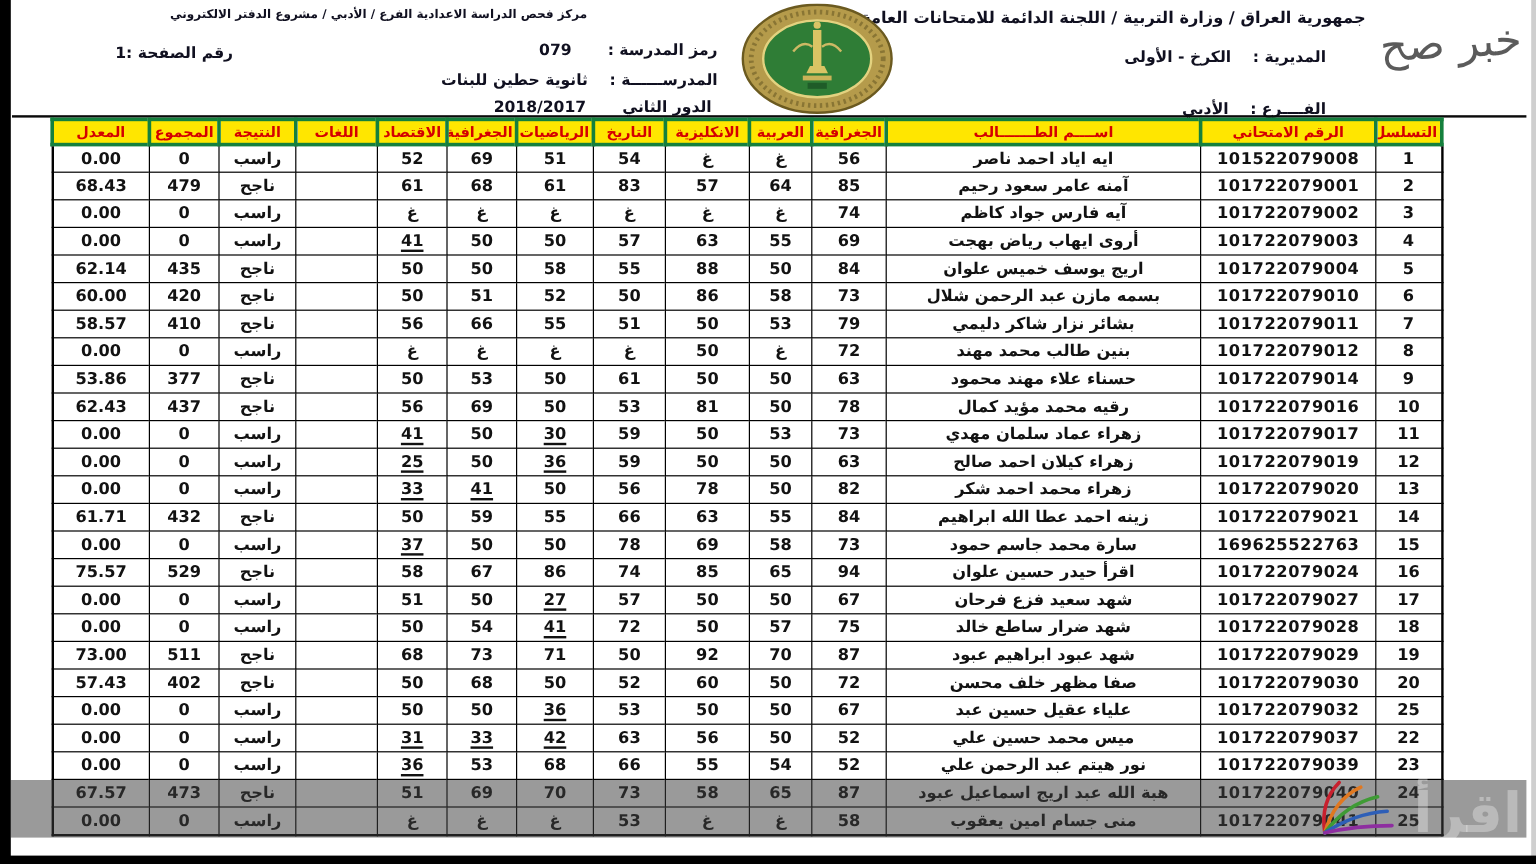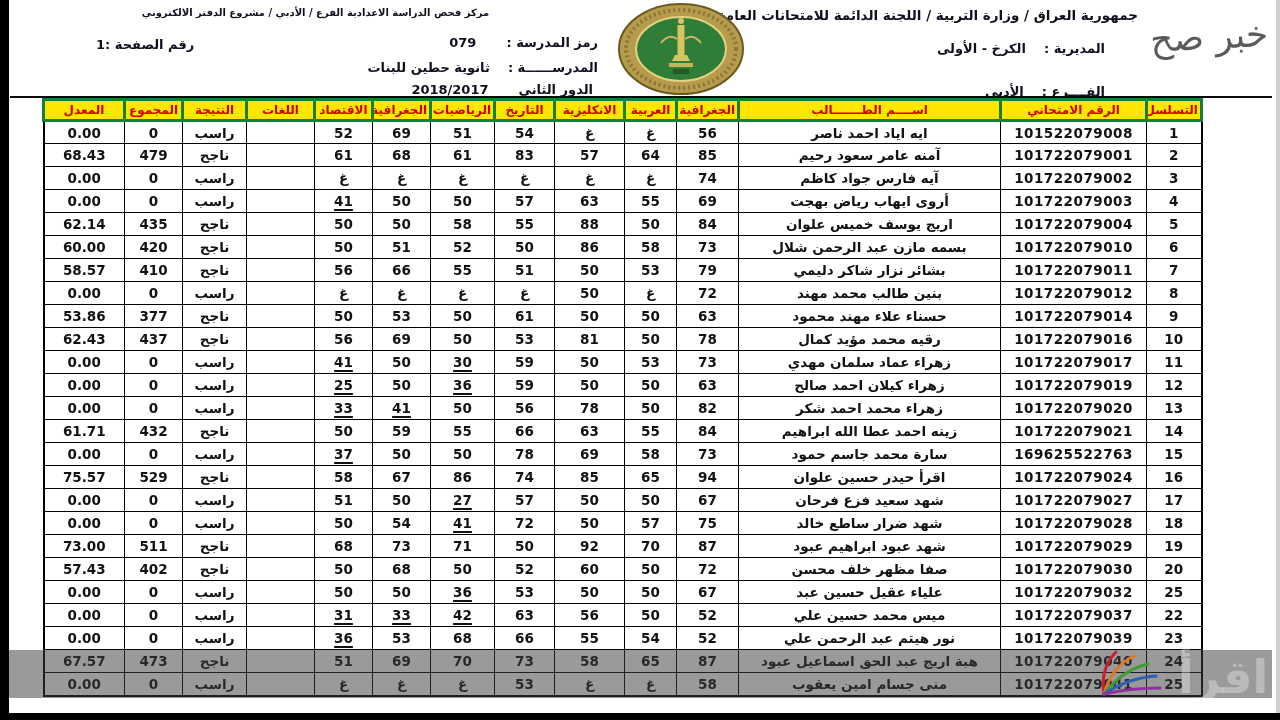--- a/index.html
+++ b/index.html
@@ -533,21 +533,21 @@
           <td class="flag">53</td>
           <td class="flag under">36</td>
           <td></td>
           <td class="c-result">راسب</td>
           <td class="c-total">0</td>
           <td class="c-avg">0.00</td>
         </tr>
         <tr>
           <td class="c-seq">24</td>
           <td class="c-exam">101722079040</td>
-          <td class="c-name">هبة اريج عبد الحق اسماعيل عبود</td>
+          <td class="c-name">هبة الله عبد اريج اسماعيل عبود</td>
           <td>87</td>
           <td>65</td>
           <td>58</td>
           <td>73</td>
           <td>70</td>
           <td class="flag">69</td>
           <td>51</td>
           <td></td>
           <td class="c-result">ناجح</td>
           <td class="c-total">473</td>

